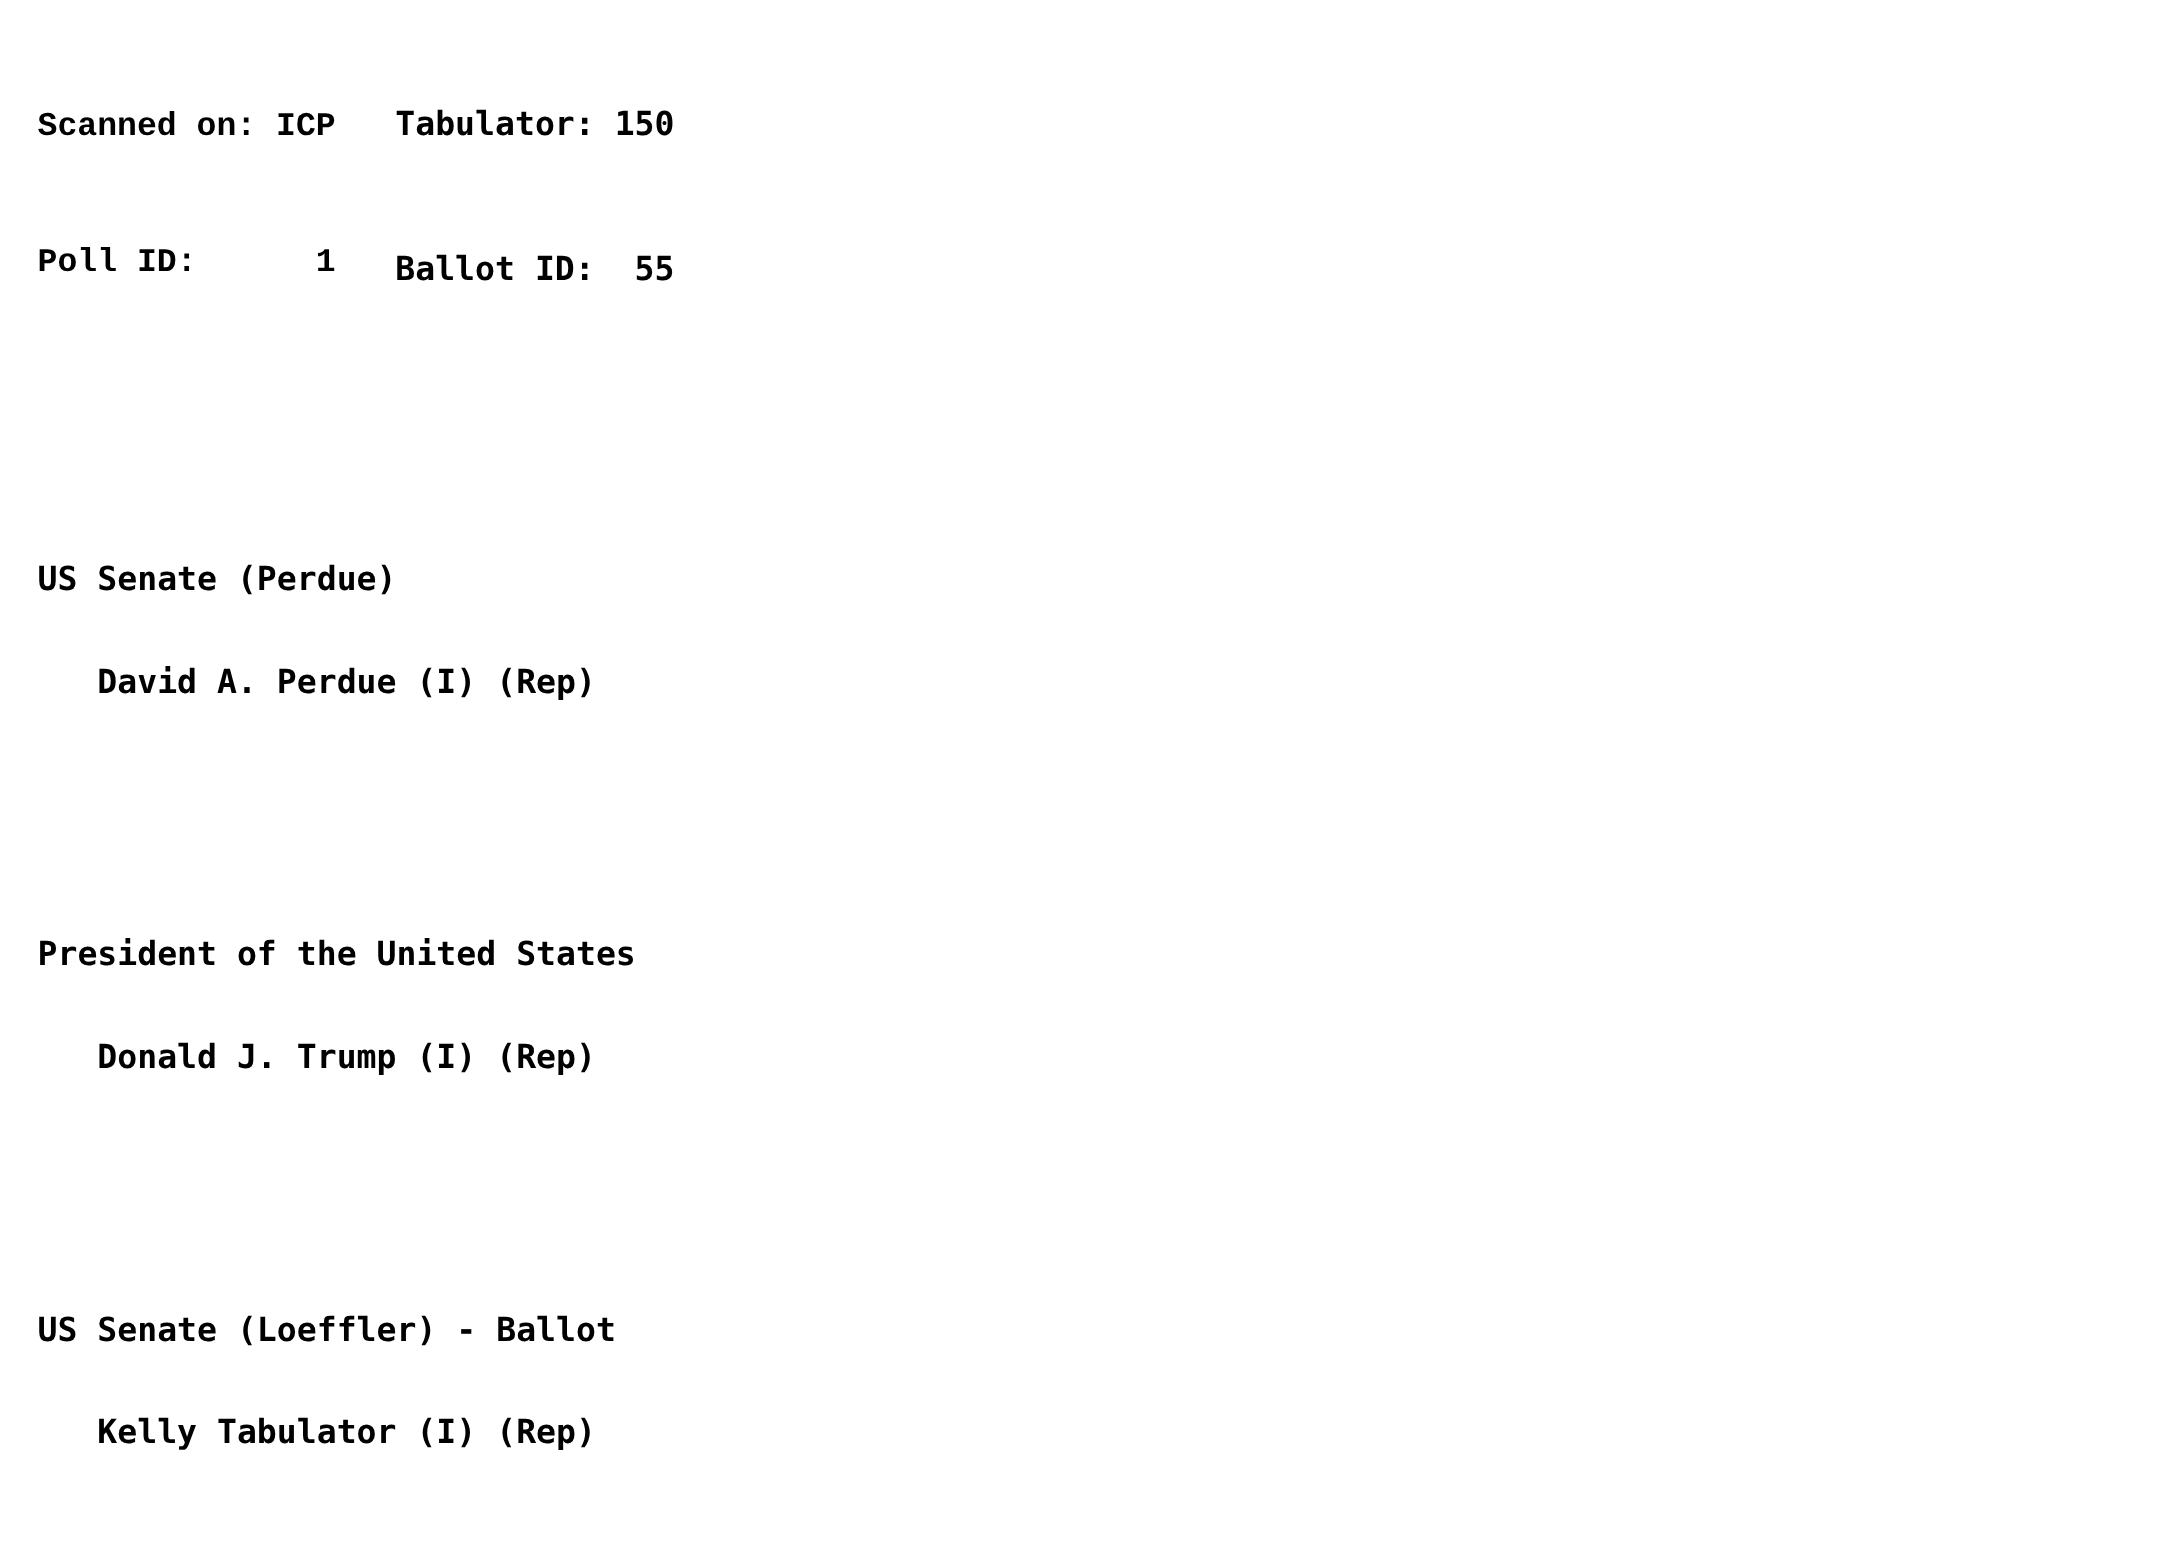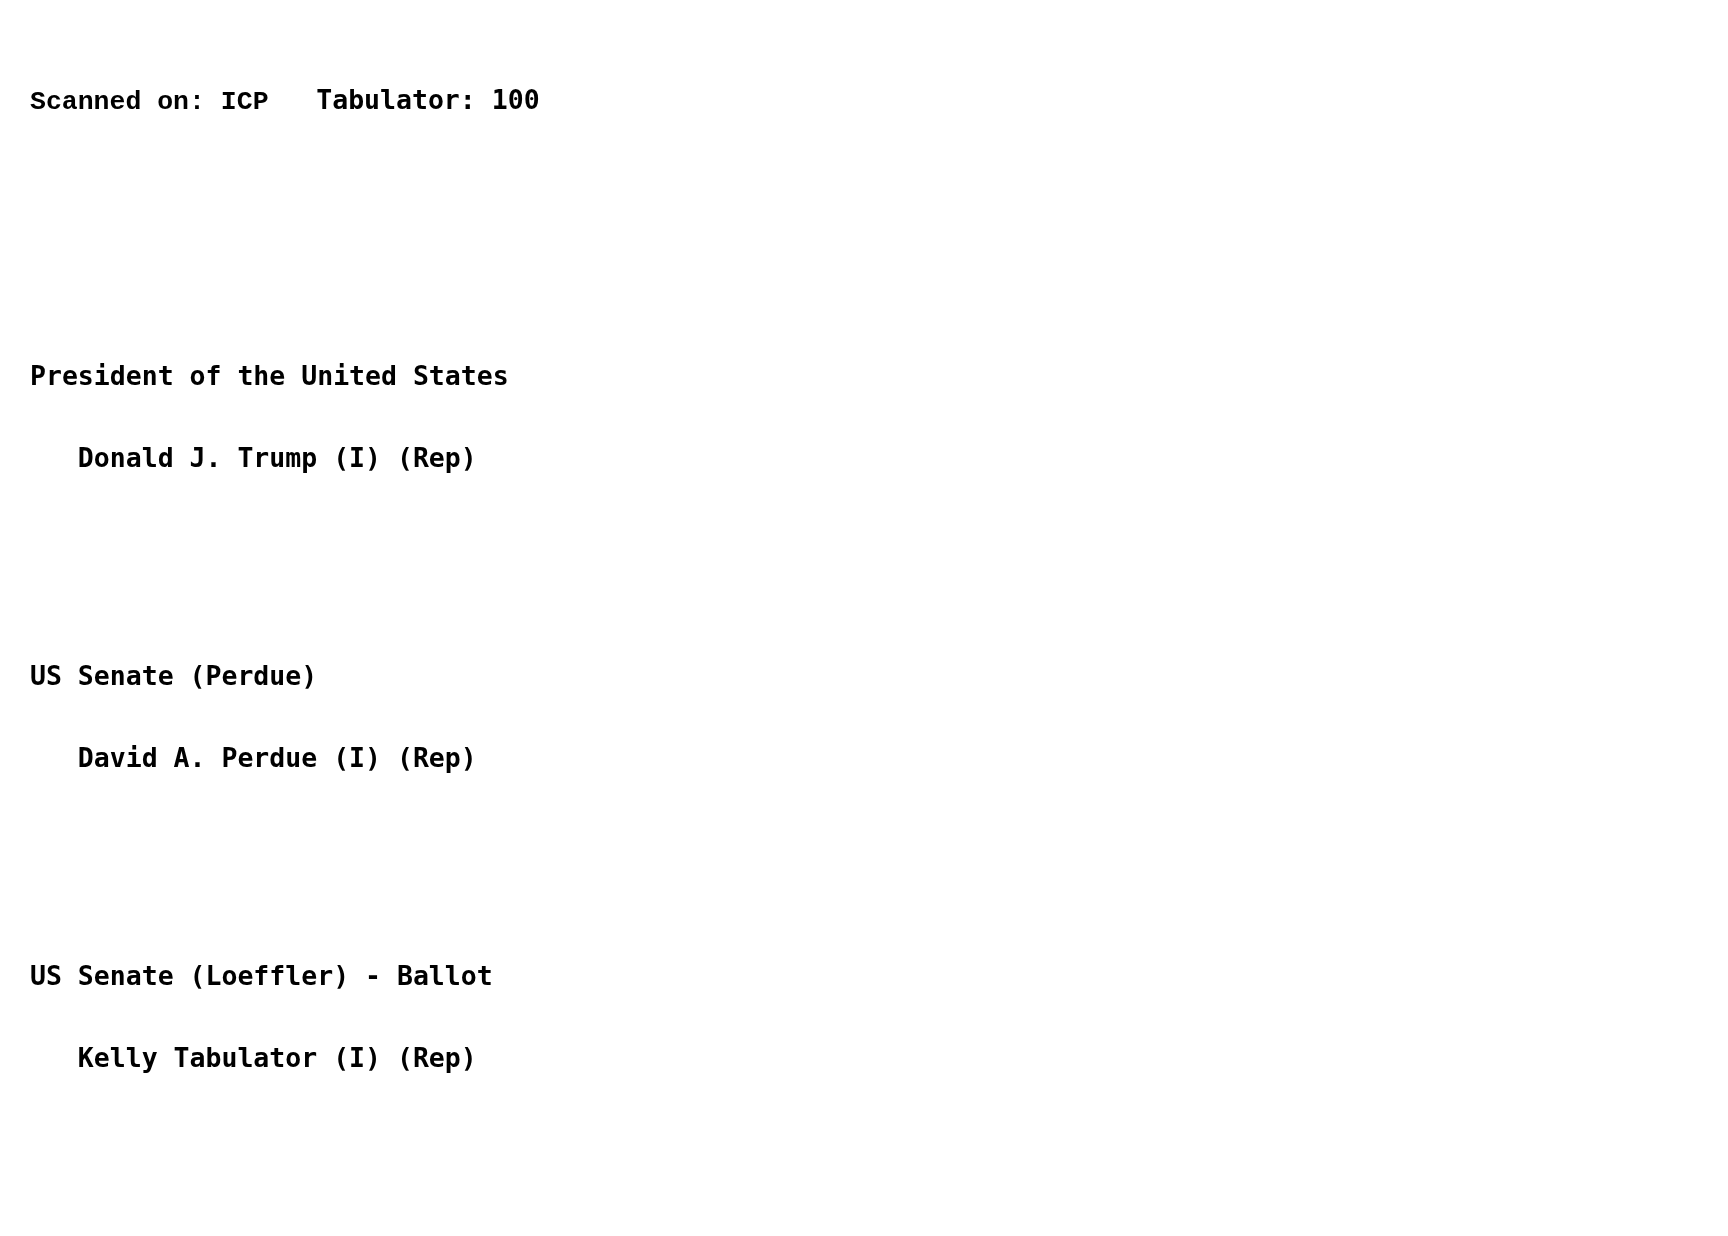--- a/index.html
+++ b/index.html
@@ -49,32 +49,33 @@
   .contest-selection {
     white-space: pre;
     padding-left: 3ch;    
   }
 </style>
 </head>
 <body>
 
 <div class="report">
 
-  <div class="hdr-line"><span class="col-left"><span>Scanned on:</span> <span>ICP</span></span><span><span>Tabulator:</span><span class="num-right-4">100</span></span></div>
+  <div class="hdr-line"><span class="col-left"><span>Scanned on:</span> <span>ICP</span></span><span><span>Tabulator:</span><span class="num-right-4">150</span></span></div>
 
+  <div class="hdr-line"><span class="col-left"><span class="poll-pair"><span class="poll-label">Poll ID:</span><span class="poll-value">1</span></span></span><span><span>Ballot ID:</span><span class="num-right-4">55</span></span></div>
 
   <div class="contests" id="contests">
   <div class="contest">
-    <div class="contest-title">President of the United States</div>
-    <div class="contest-selection">Donald J. Trump (I) (Rep)</div>
+    <div class="contest-title">US Senate (Perdue)</div>
+    <div class="contest-selection">David A. Perdue (I) (Rep)</div>
   </div>
 
   <div class="contest">
-    <div class="contest-title">US Senate (Perdue)</div>
-    <div class="contest-selection">David A. Perdue (I) (Rep)</div>
+    <div class="contest-title">President of the United States</div>
+    <div class="contest-selection">Donald J. Trump (I) (Rep)</div>
   </div>
 
   <div class="contest">
     <div class="contest-title">US Senate (Loeffler) - Ballot</div>
     <div class="contest-selection">Kelly Tabulator (I) (Rep)</div>
   </div>
 
   
 
   

